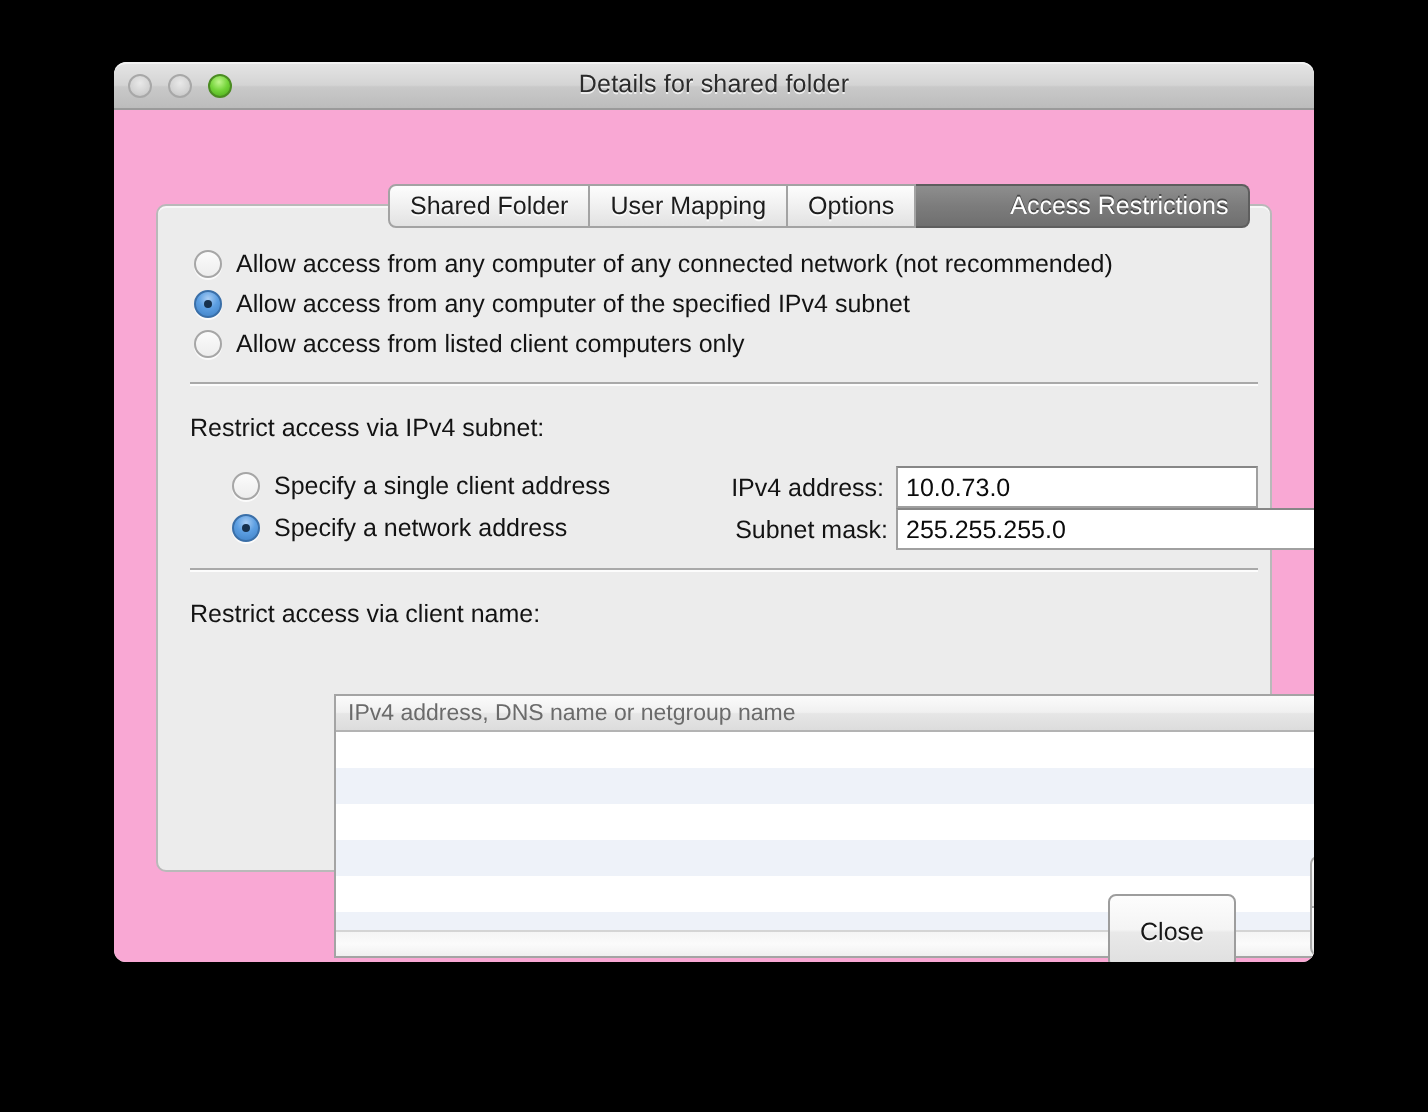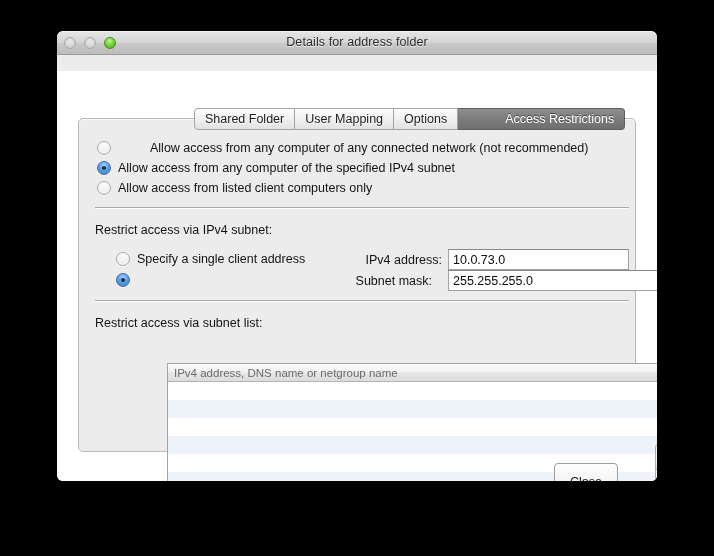--- a/index.html
+++ b/index.html
@@ -64,22 +64,21 @@
   }
   .light.green {
     background: radial-gradient(circle at 45% 30%, #bff58d 0%, #74d43a 48%, #45a515 100%);
     border: 1px solid #4b8c22;
   }
 
   
   #winbody {
     position: relative;
     height: 427px;
-    background: #ffffff;
-    margin-top: 16px;
+    background: #f9a8d4;
   }
 
   
   #tabbar {
     position: absolute;
     left: 137px;
     top: 37px;
     display: flex;
     height: 22px;
     z-index: 5;
@@ -324,21 +323,21 @@
 <body>
 
 <div id="window">
 
   <div id="titlebar">
     <div class="traffic-lights">
       <div class="light gray"></div>
       <div class="light gray"></div>
       <div class="light green"></div>
     </div>
-    <div id="title-text">Details for address folder</div>
+    <div id="title-text">Details for shared folder</div>
   </div>
 
   <div id="winbody">
 
     <div id="tabpanel"></div>
 
     <div id="tabbar">
       <div class="tab">
         <span>Shared Folder</span>
       </div>
@@ -346,21 +345,21 @@
         <span>User Mapping</span>
       </div>
       <div class="tab">
         <span>Options</span>
       </div>
       <div class="tab selected">
         <span>Access Restrictions</span>
       </div>
     </div>
 
-    <div class="radio-row" style="left:40px; top:70px;gap:32px;">
+    <div class="radio-row" style="left:40px; top:70px;">
       <span class="radio"></span>
       <span class="radio-label">Allow access from any computer of any connected network (not recommended)</span>
     </div>
 
     <div class="radio-row" style="left:40px; top:90px;">
       <span class="radio on"></span>
       <span class="radio-label">Allow access from any computer of the specified IPv4 subnet</span>
     </div>
 
     <div class="radio-row" style="left:40px; top:110px;">
@@ -372,31 +371,32 @@
 
     <div class="section-label" style="left:38px; top:152px;">Restrict access via IPv4 subnet:</div>
 
     <div class="radio-row" style="left:59px; top:181px;">
       <span class="radio"></span>
       <span class="radio-label">Specify a single client address</span>
     </div>
 
     <div class="radio-row" style="left:59px; top:202px;">
       <span class="radio on"></span>
+      <span class="radio-label">Specify a network address</span>
     </div>
 
     <div class="field-label" style="left:230px; top:182px; width:155px;">IPv4 address:</div>
     <input class="textfield" style="left: 391px; top: 178px; width: 181px; height: 21px;" value="10.0.73.0">
 
-    <div class="field-label" style="left:220px; top:203px; width:155px;">Subnet mask:</div>
+    <div class="field-label" style="left:232px; top:203px; width:155px;">Subnet mask:</div>
     <input class="textfield" style="left: 391px; top: 199px; width: 212px; height: 21px;" value="255.255.255.0">
 
     <div class="sep-line" style="left:38px; top:229px; width:534px;"></div>
 
-    <div class="section-label" style="left:38px; top:245px;">Restrict access via subnet list:</div>
+    <div class="section-label" style="left:38px; top:245px;">Restrict access via client name:</div>
 
     <div id="listbox">
       <div id="list-header">
         <span id="list-header-label">IPv4 address, DNS name or netgroup name</span>
         <div id="list-header-grip"></div>
       </div>
       <div id="list-rows">
         <div class="list-row"></div>
         <div class="list-row alt"></div>
         <div class="list-row"></div>

